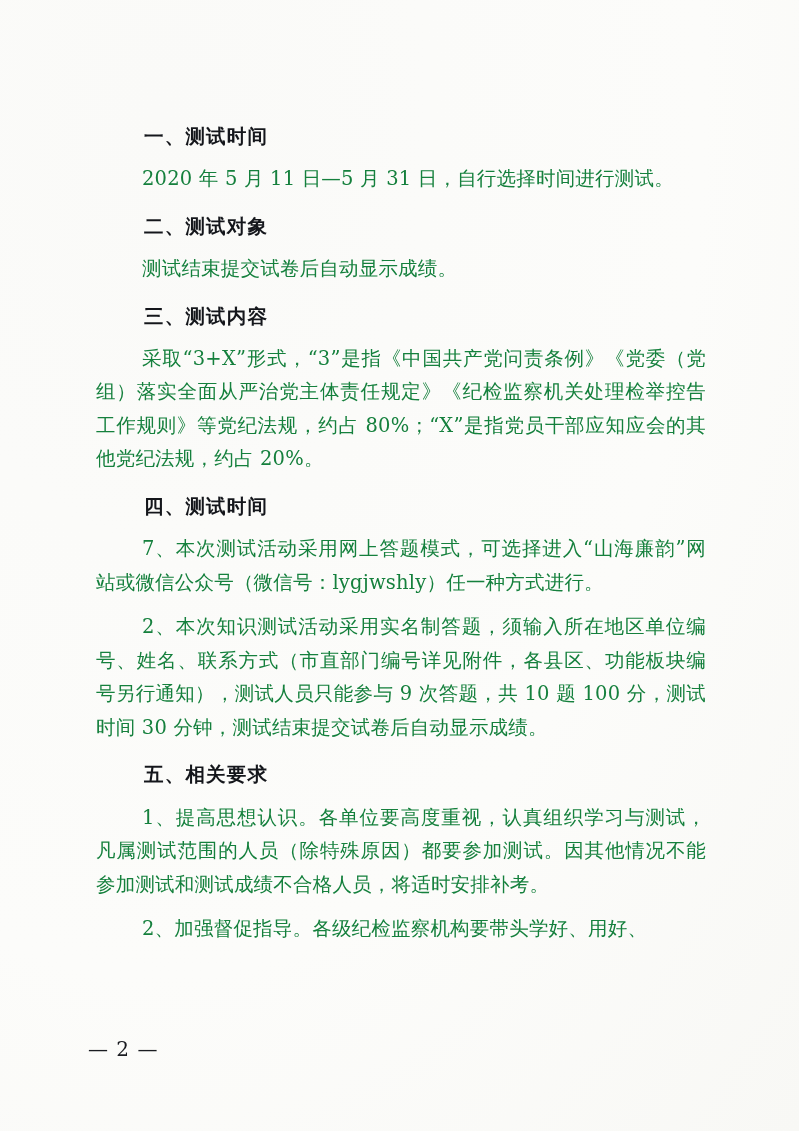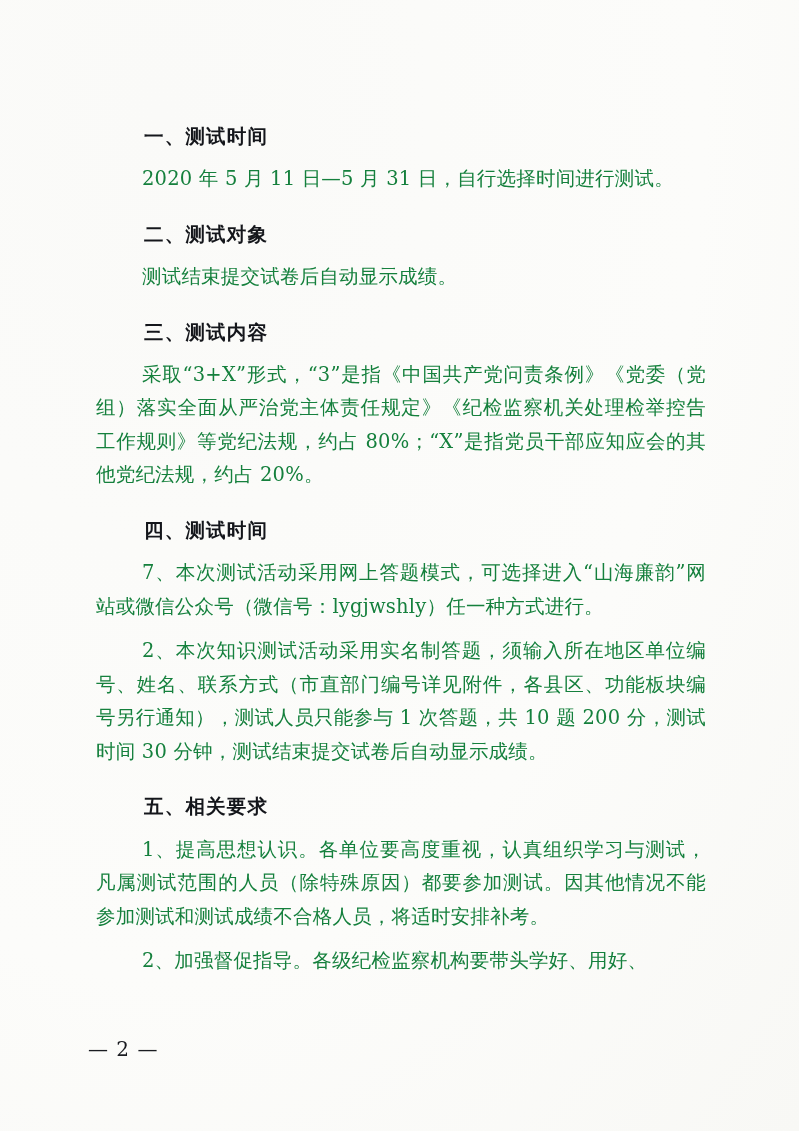--- a/index.html
+++ b/index.html
@@ -35,21 +35,21 @@
     font-family: "DejaVu Sans", "Liberation Sans", sans-serif;
     font-size: 19.5px;
     font-weight: bold;
     color: #14161b;
     margin: 0;
     padding: 0 0 0 48px;
     letter-spacing: 1.2px;
     line-height: 1.5;
   }
   .blk {
-    margin-top: 24px;
+    margin-top: 16px;
   }
   .blk.first {
     margin-top: 0;
   }
   p.para {
     font-size: 19.5px;
     color: #15803d;
     margin: 11px 0 0 0;
     line-height: 1.72;
     text-align: justify;
@@ -86,21 +86,21 @@
     </div>
 
     <div class="blk">
       <h2 class="heading">三、测试内容</h2>
       <p class="para">采取“3+X”形式，“3”是指《中国共产党问责条例》《党委（党组）落实全面从严治党主体责任规定》《纪检监察机关处理检举控告工作规则》等党纪法规，约占 80%；“X”是指党员干部应知应会的其他党纪法规，约占 20%。</p>
     </div>
 
     <div class="blk">
       <h2 class="heading">四、测试时间</h2>
       <p class="para">7、本次测试活动采用网上答题模式，可选择进入“山海廉韵”网站或微信公众号（微信号：lygjwshly）任一种方式进行。</p>
-      <p class="para">2、本次知识测试活动采用实名制答题，须输入所在地区单位编号、姓名、联系方式（市直部门编号详见附件，各县区、功能板块编号另行通知），测试人员只能参与 1 次答题，共 10 题 200 分，测试时间 30 分钟，测试结束提交试卷后自动显示成绩。</p>
+      <p class="para">2、本次知识测试活动采用实名制答题，须输入所在地区单位编号、姓名、联系方式（市直部门编号详见附件，各县区、功能板块编号另行通知），测试人员只能参与 9 次答题，共 10 题 100 分，测试时间 30 分钟，测试结束提交试卷后自动显示成绩。</p>
     </div>
 
     <div class="blk">
       <h2 class="heading">五、相关要求</h2>
       <p class="para">1、提高思想认识。各单位要高度重视，认真组织学习与测试，凡属测试范围的人员（除特殊原因）都要参加测试。因其他情况不能参加测试和测试成绩不合格人员，将适时安排补考。</p>
       <p class="para">2、加强督促指导。各级纪检监察机构要带头学好、用好、</p>
     </div>
 
   </div>
 

